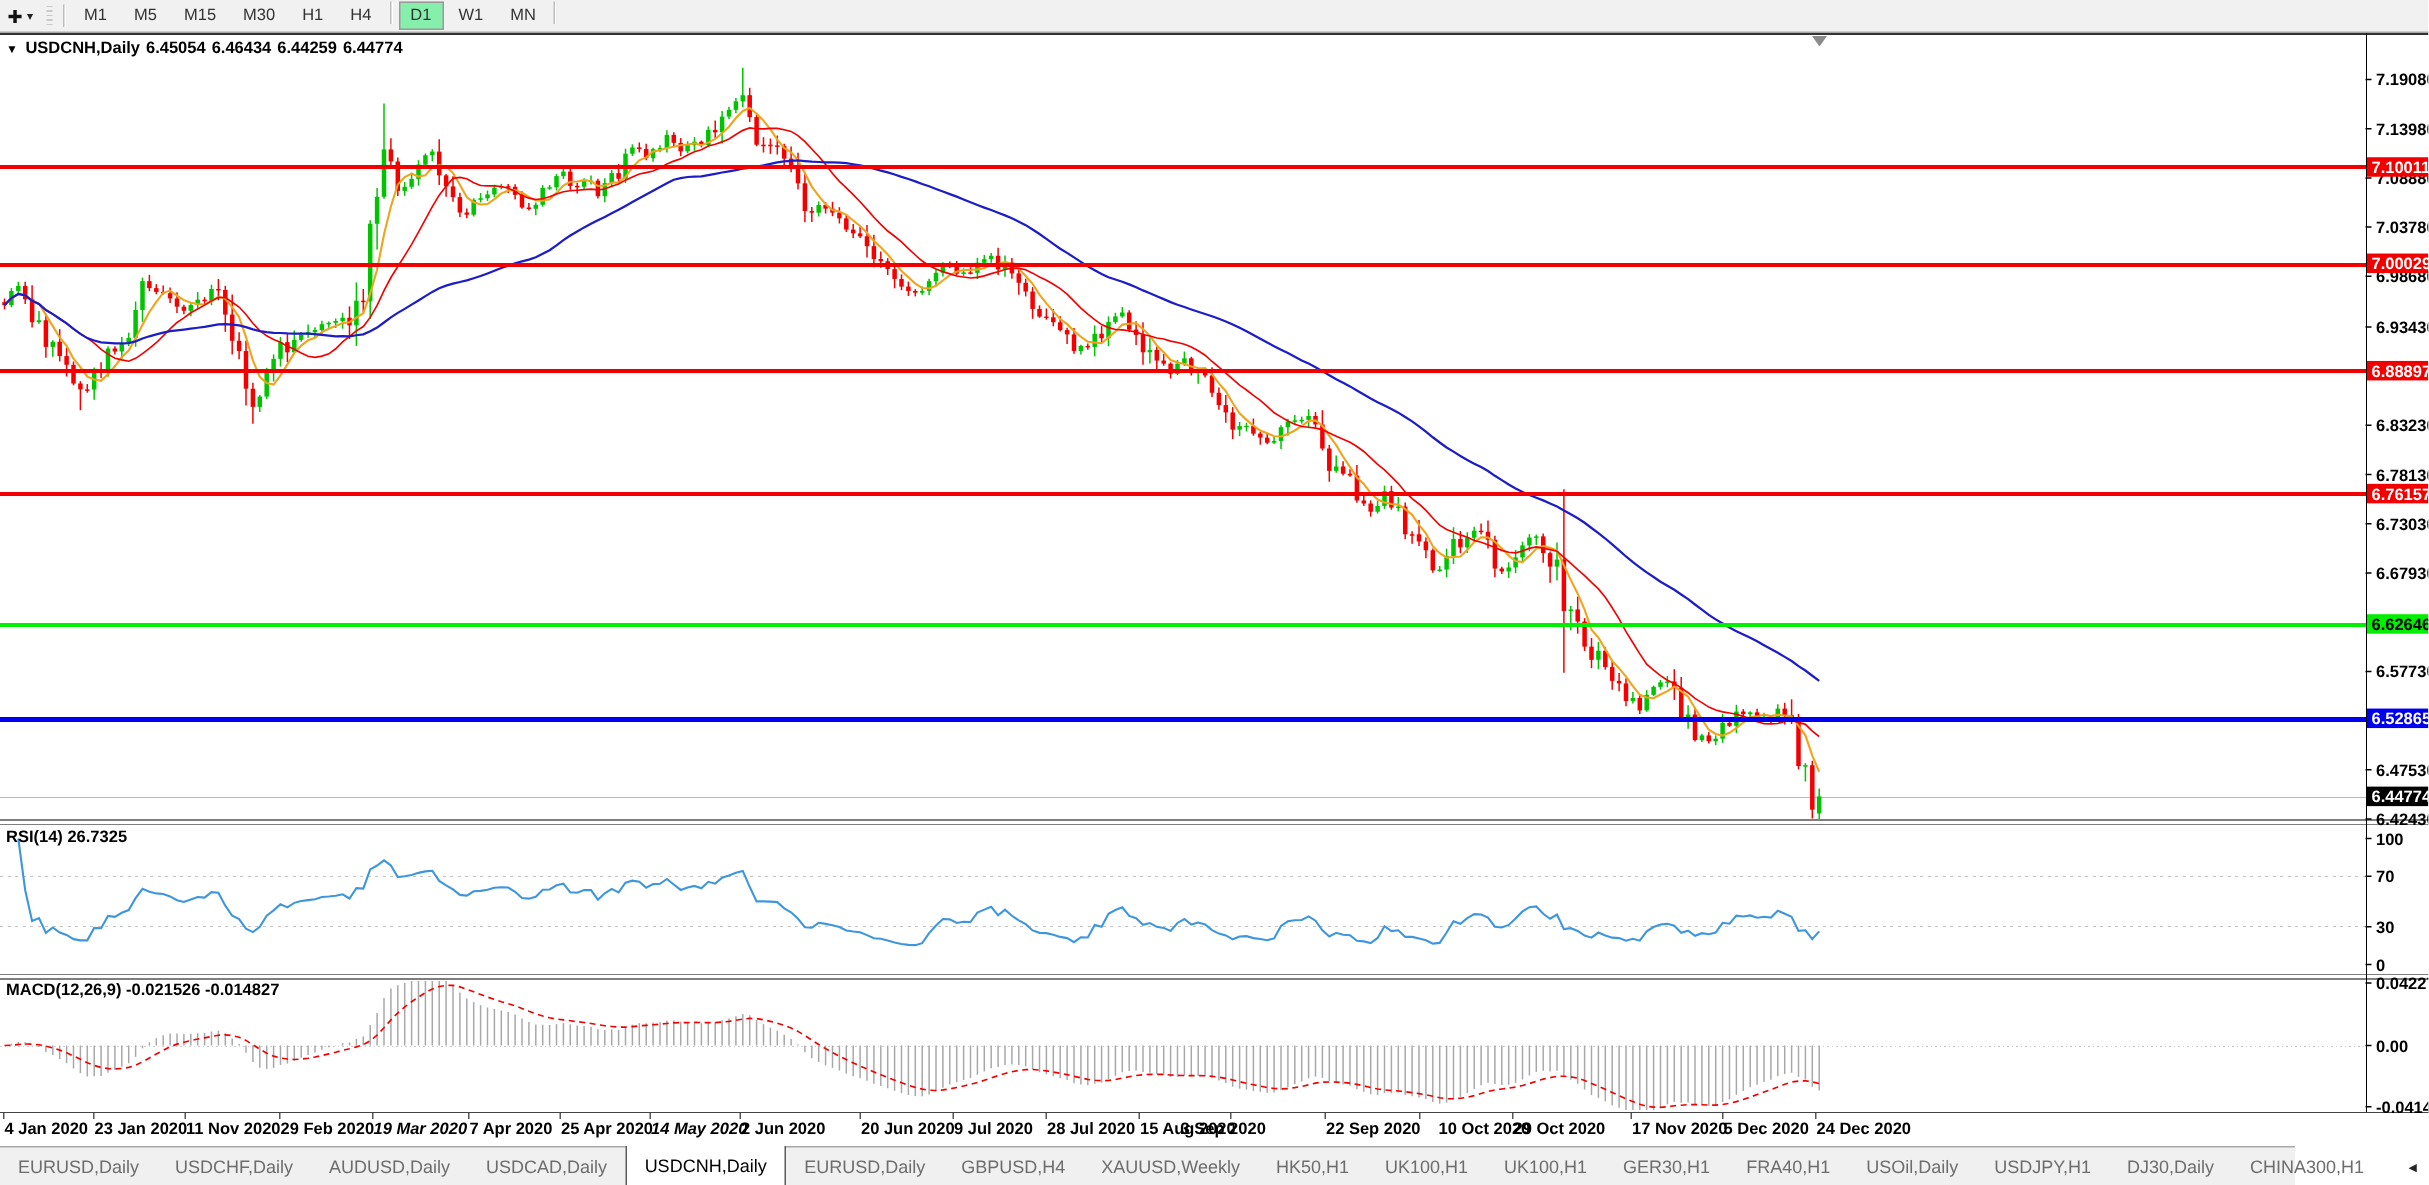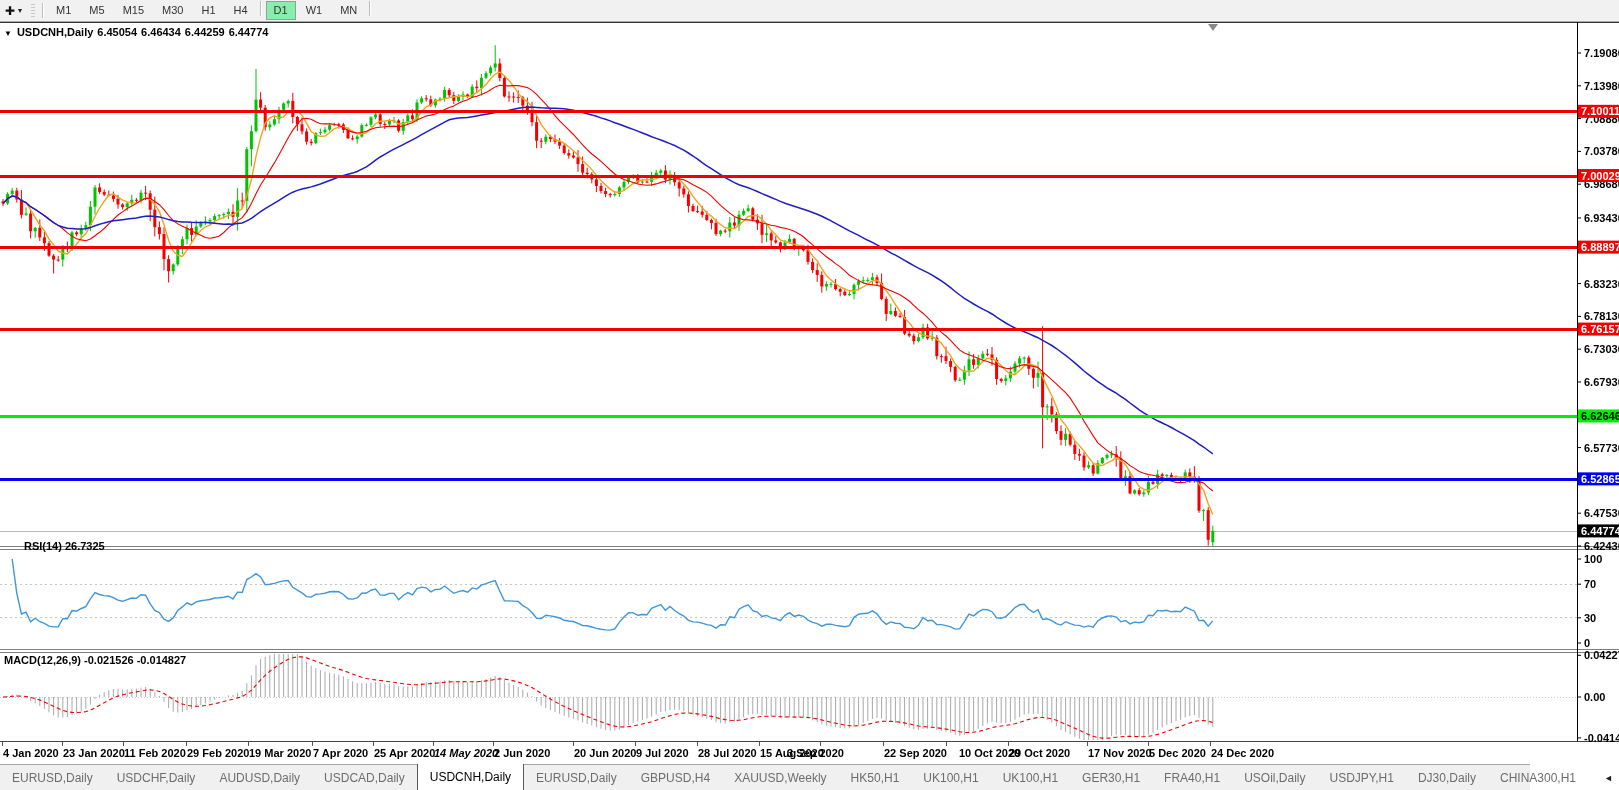--- a/index.html
+++ b/index.html
@@ -944,34 +944,34 @@
         <text x="1584" y="701" fill="#000">0.00</text>
         <line x1="1577" y1="737.89928" x2="1581" y2="737.89928" stroke="#000" stroke-width="1"></line>
         <text x="1584" y="741.89928" fill="#000">-0.04148</text>
       </g>
     </svg>
 
   <div class="ohlc-title">
     <span class="tri">▼</span><span>USDCNH,Daily</span><span>6.45054</span><span>6.46434</span><span>6.44259</span><span>6.44774</span>
   </div>
 
-  <div class="panel-label" style="top:540px;margin-left:20px;">RSI(14) 26.7325</div>
+  <div class="panel-label" style="top:552px;">RSI(14) 26.7325</div>
   <div class="panel-label" style="top:654px;">MACD(12,26,9) -0.021526 -0.014827</div>
 
   <div class="date-axis" id="dateAxis">
       <div class="date-tick" style="left: 2px;"></div>
       <div class="date-label" style="left: 3px;">4 Jan 2020</div>
       <div class="date-tick" style="left: 62px;"></div>
       <div class="date-label" style="left: 63px;">23 Jan 2020</div>
       <div class="date-tick" style="left: 123px;"></div>
-      <div class="date-label" style="left: 124px;">11 Feb 2020</div>
+      <div class="date-label" style="left: 124px;">11 Nov 2020</div>
       <div class="date-tick" style="left: 186px;"></div>
       <div class="date-label" style="left: 187px;">29 Feb 2020</div>
       <div class="date-tick" style="left: 248px;"></div>
-      <div class="date-label" style="left: 249px;">19 Mar 2020</div>
+      <div class="date-label" style="left: 249px; font-style: italic;">19 Mar 2020</div>
       <div class="date-tick" style="left: 312px;"></div>
       <div class="date-label" style="left: 313px;">7 Apr 2020</div>
       <div class="date-tick" style="left: 373px;"></div>
       <div class="date-label" style="left: 374px;">25 Apr 2020</div>
       <div class="date-tick" style="left: 433px;"></div>
       <div class="date-label" style="left: 434px; font-style: italic;">14 May 2020</div>
       <div class="date-tick" style="left: 493px;"></div>
       <div class="date-label" style="left: 494px;">2 Jun 2020</div>
       <div class="date-tick" style="left: 573px;"></div>
       <div class="date-label" style="left: 574px;">20 Jun 2020</div>

